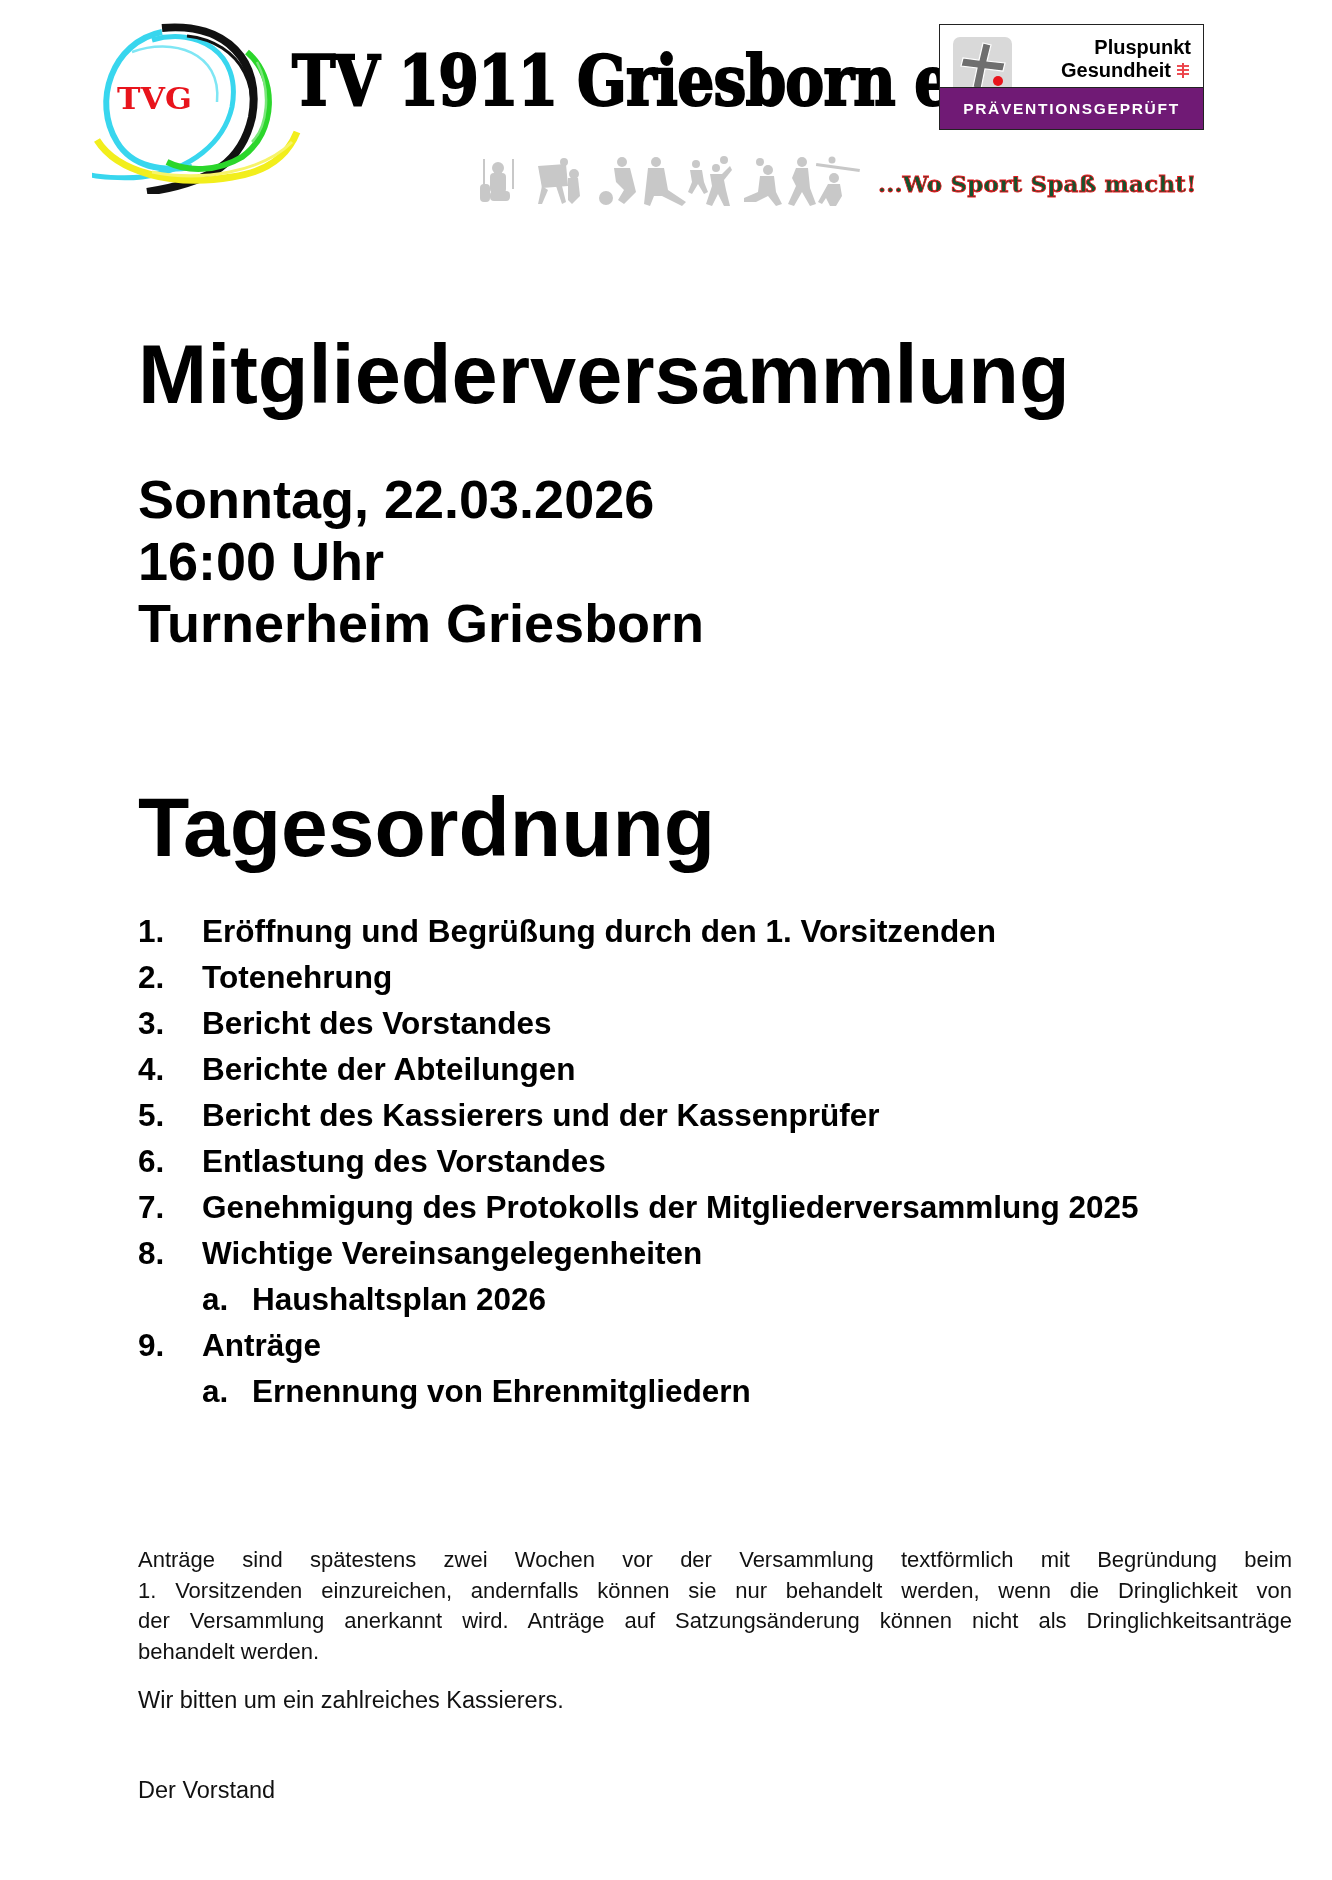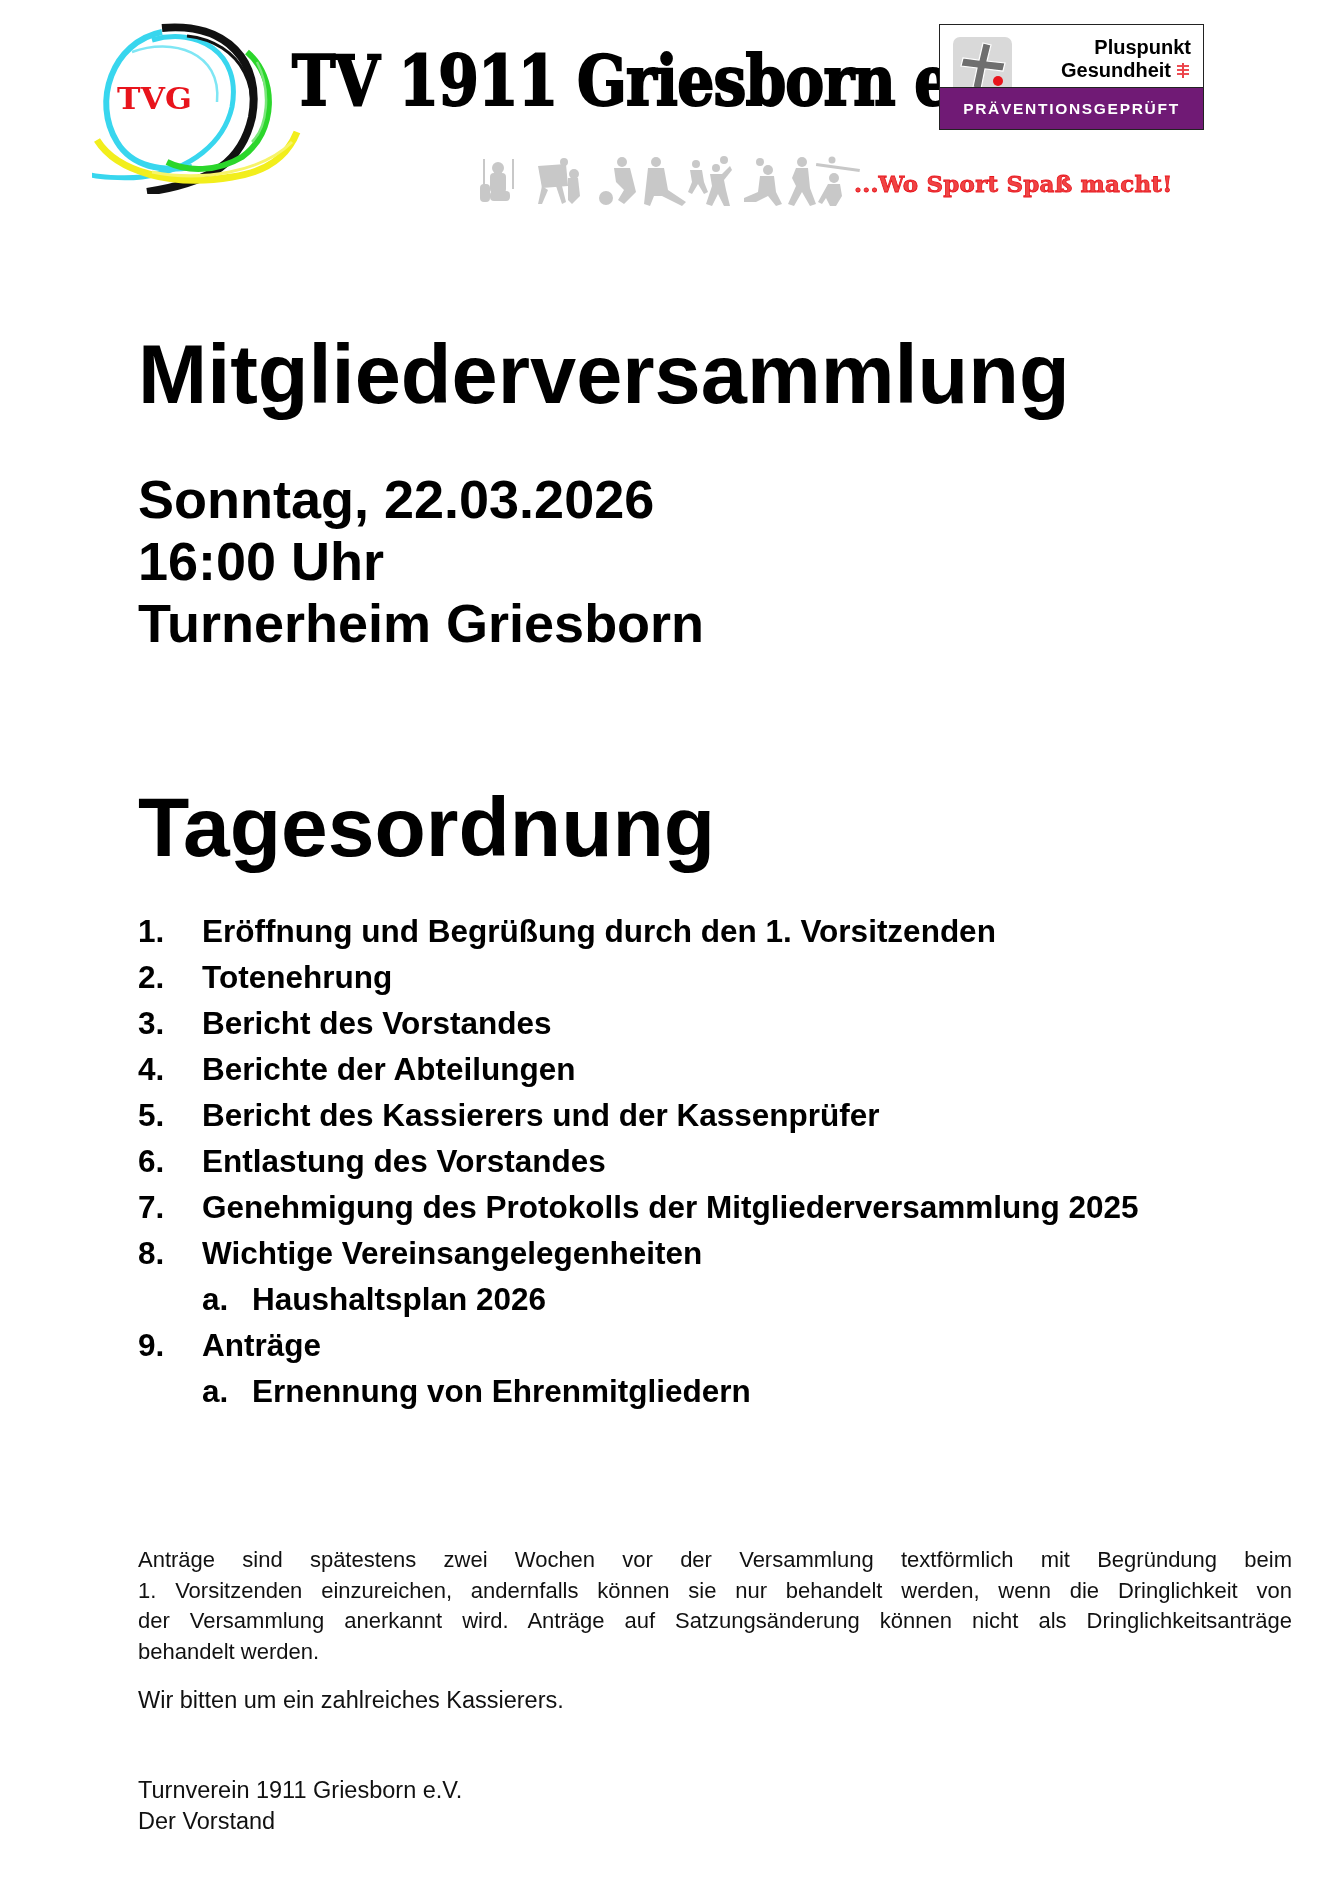--- a/index.html
+++ b/index.html
@@ -4,21 +4,21 @@
 <style>
   html, body { margin: 0; padding: 0; background: #ffffff; }
   body { width: 1332px; height: 1880px; position: relative; overflow: hidden; font-family: "Liberation Sans", sans-serif; color: #000; }
   .abs { position: absolute; }
 
   
   .logo-rings { left: 92px; top: 22px; width: 220px; height: 172px; }
   .tvg-text { left: 117px; top: 84px; font-family: "DejaVu Serif", serif; font-weight: bold; font-size: 30px; color: #e8141c; letter-spacing: 0px; line-height: 1; transform: scaleX(1.05); transform-origin: left top; }
   .club-title { left: 292px; top: 46px; font-family: "DejaVu Serif", serif; font-weight: bold; font-size: 66px; line-height: 1; white-space: nowrap; transform: scaleX(0.885) scaleY(1.05); transform-origin: left top; letter-spacing: -1px; -webkit-text-stroke: 2px #000; }
   .silhouettes { left: 476px; top: 156px; width: 385px; height: 52px; }
-  .tagline { left: 854px; top: 172px; font-family: "DejaVu Serif", serif; font-weight: bold; font-size: 23px; color: #ef4444; white-space: nowrap; line-height: 1; letter-spacing: 0.2px; -webkit-text-stroke: 0.8px #e8141c; }
+  .tagline { left: 878px; top: 172px; font-family: "DejaVu Serif", serif; font-weight: bold; font-size: 23px; color: #14532d; white-space: nowrap; line-height: 1; letter-spacing: 0.2px; -webkit-text-stroke: 0.8px #e8141c; }
 
   
   .badge { left: 939px; top: 24px; width: 265px; height: 106px; border: 1.5px solid #222; box-sizing: border-box; background: #fff; }
   .badge-icon { left: 13px; top: 12px; width: 59px; height: 58px; background: #d9d9d9; border-radius: 7px; }
   .badge-icon svg { width: 59px; height: 58px; display: block; }
   .badge-title { right: 12px; top: 11px; text-align: right; font-weight: bold; font-size: 20px; line-height: 23px; white-space: nowrap; }
   .badge-sub { right: 12px; top: 72px; font-size: 7px; letter-spacing: 0.6px; color: #222; white-space: nowrap; }
   .dtb-mark { display: inline-block; width: 16px; height: 15px; vertical-align: -1px; margin-left: 4px; }
   .badge-band { left: 0; right: 0; bottom: 0; height: 41px; background: #701a75; border-top: 1.5px solid #222; color: #fff; font-weight: bold; font-size: 15.5px; letter-spacing: 1.7px; text-align: center; line-height: 41px; white-space: nowrap; }
 
@@ -207,15 +207,14 @@
 
 <div class="abs body-para">
   <span class="body-line">Anträge sind spätestens zwei Wochen vor der Versammlung textförmlich mit Begründung beim</span>
   <span class="body-line">1. Vorsitzenden einzureichen, andernfalls können sie nur behandelt werden, wenn die Dringlichkeit von</span>
   <span class="body-line">der Versammlung anerkannt wird. Anträge auf Satzungsänderung können nicht als Dringlichkeitsanträge</span>
   <span class="body-line last">behandelt werden.</span>
 </div>
 <div class="abs closing">Wir bitten um ein zahlreiches Kassierers.</div>
 
 <div class="abs signature">
-  <div>Turnverein 1911 Griesborn e.V.</div>
   <div>Der Vorstand</div>
 </div>
 
 </body></html>

